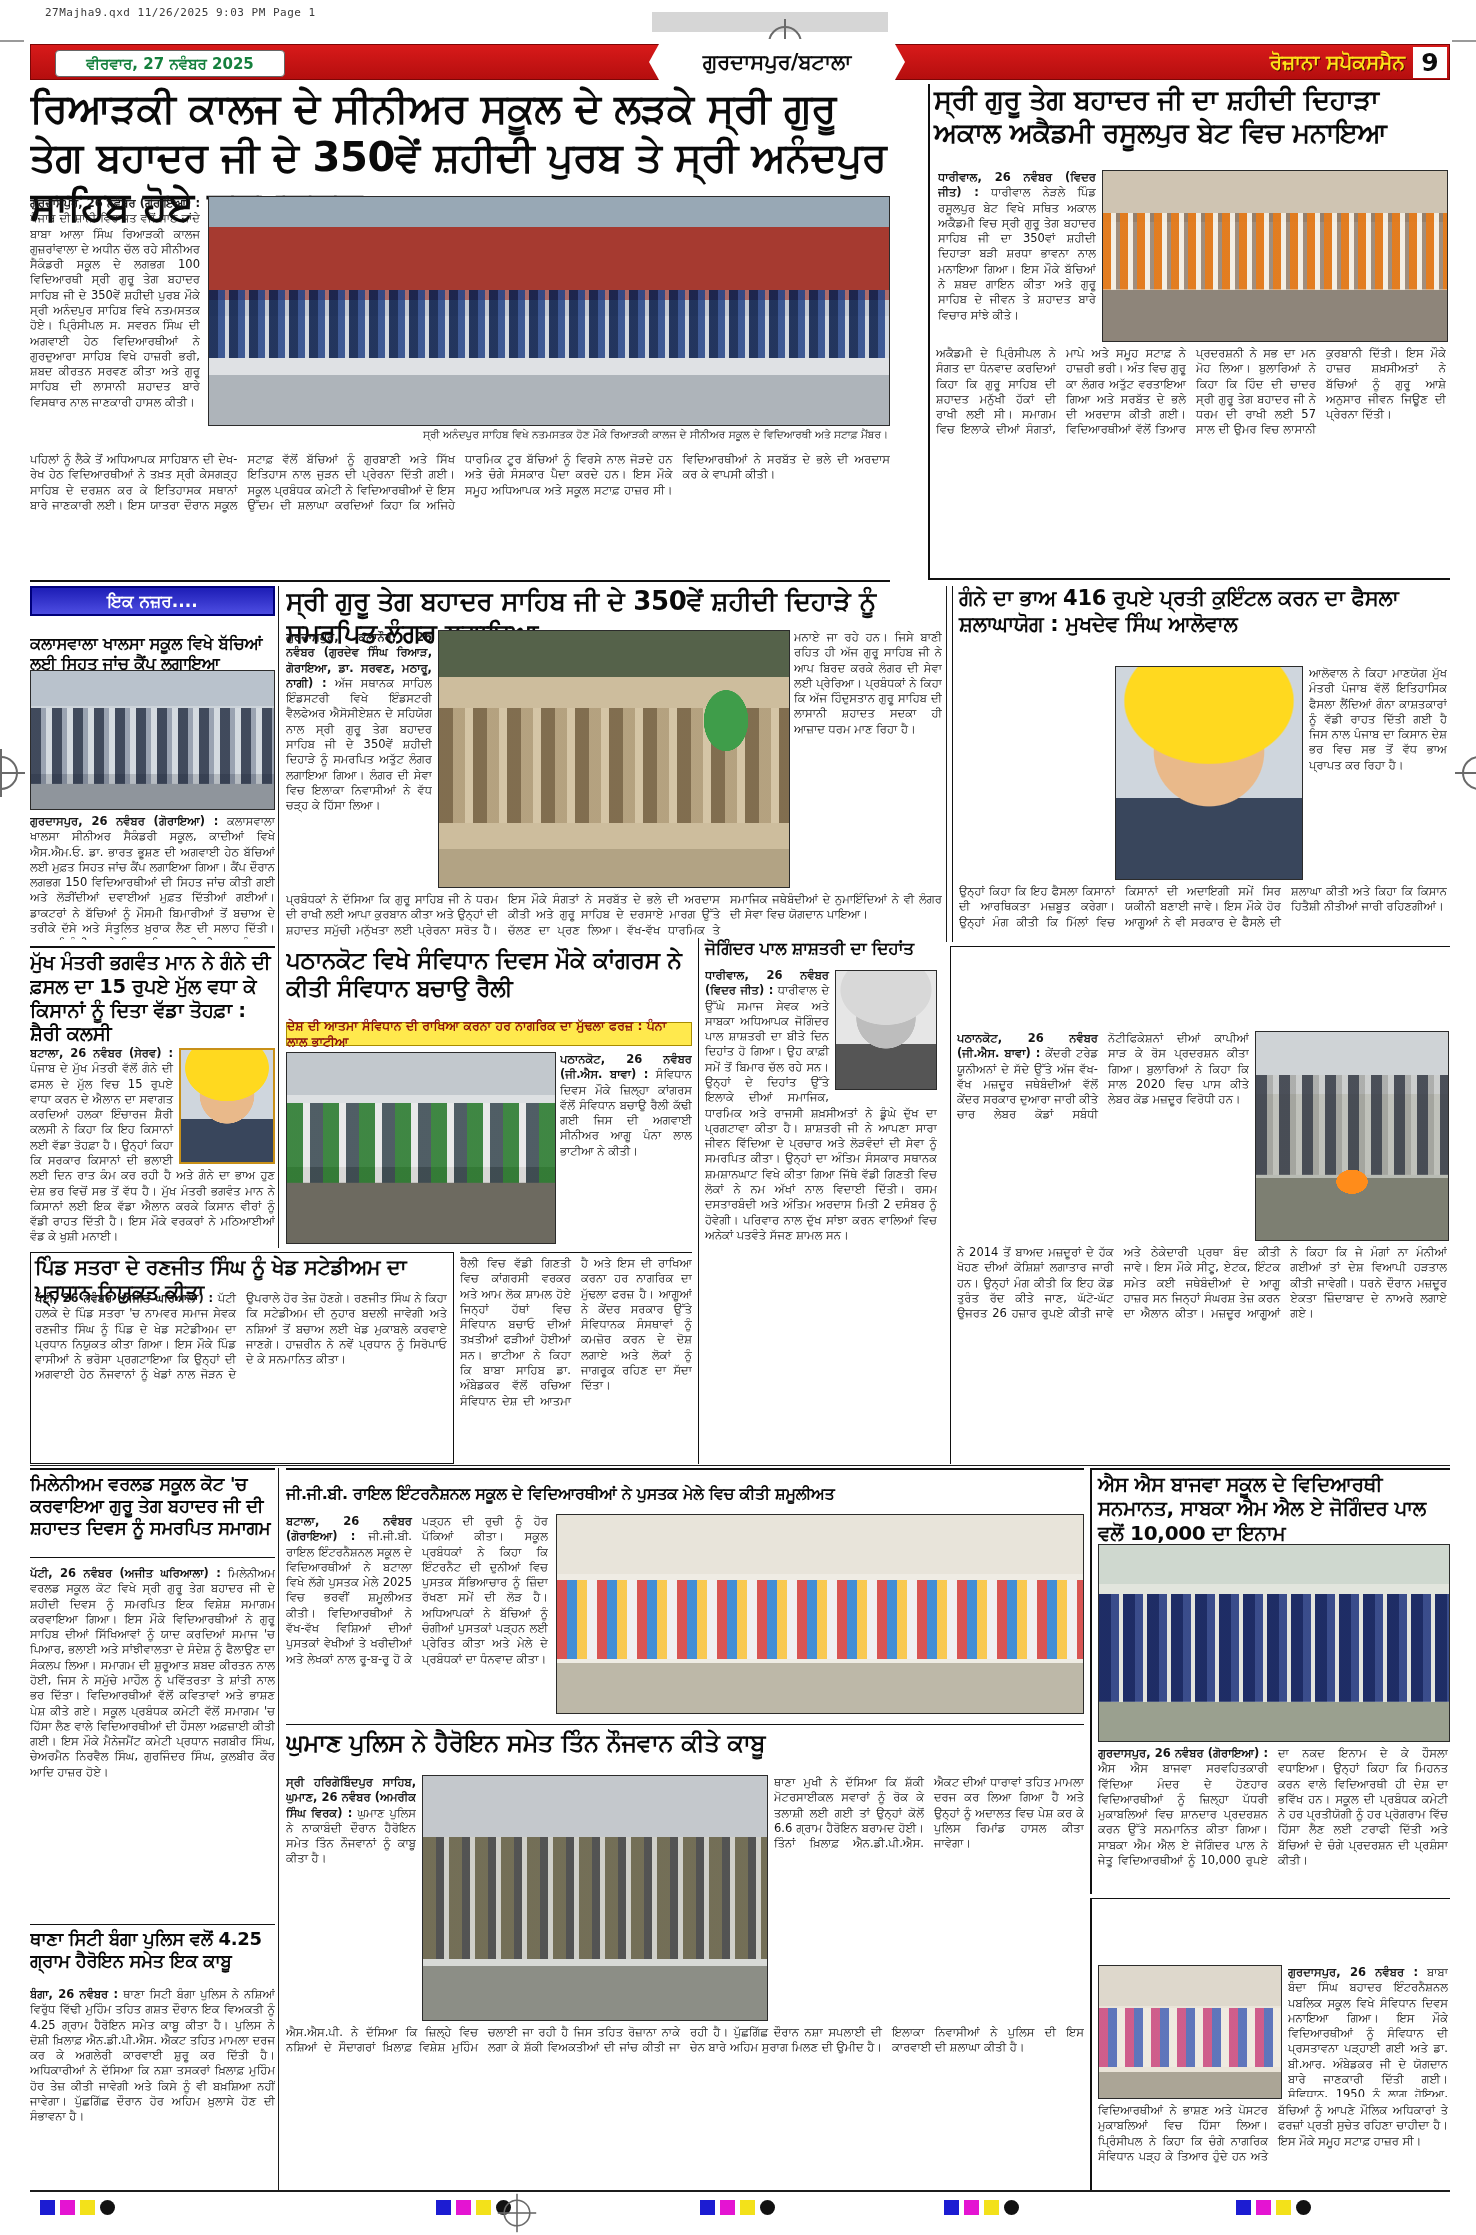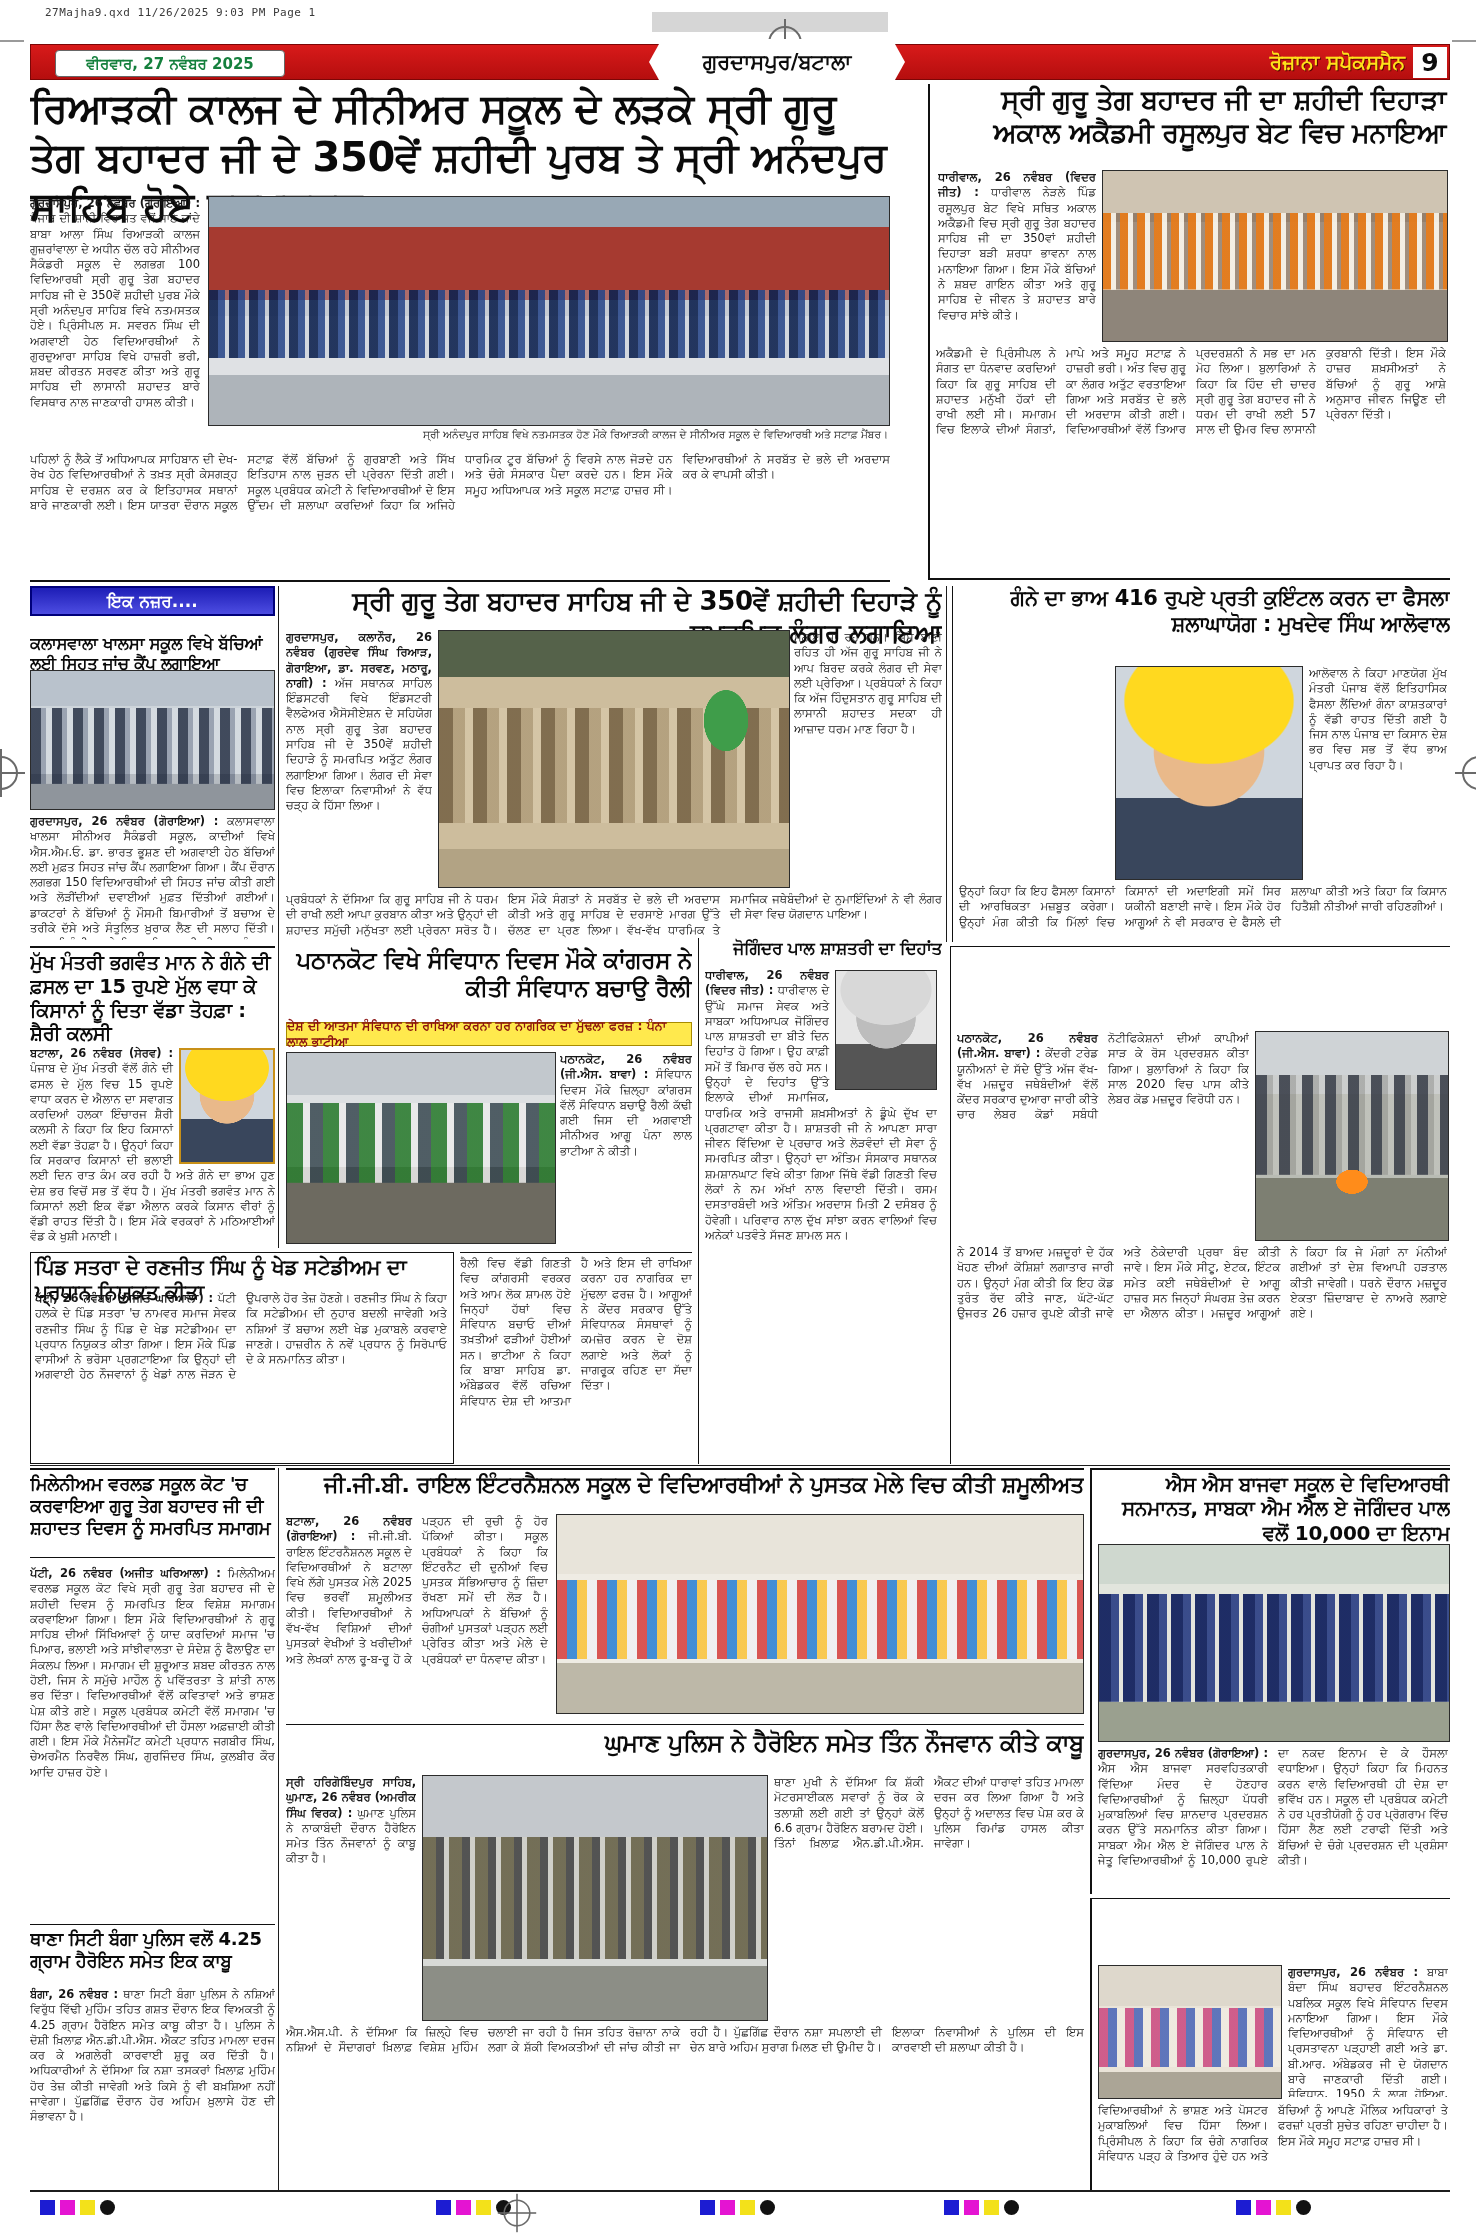--- a/index.html
+++ b/index.html
@@ -1,21 +1,21 @@
 <!DOCTYPE html>
 <html><head>
 <meta charset="utf-8">
 <style>
   html,body{margin:0;padding:0}
   body{width:1476px;height:2235px;position:relative;background:#ffffff;
        font-family:"DejaVu Sans","Liberation Sans",sans-serif;color:#141414;overflow:hidden}
   .abs{position:absolute}
   .art{position:absolute;overflow:hidden;background:#fff}
   .hl{font-weight:700;color:#0a0a0a;line-height:1.22;letter-spacing:-.3px}
-  .ctr{text-align:right}
+  .ctr{text-align:left}
   .body{font-size:11.5px;line-height:1.33;text-align:justify;color:#161616;overflow:hidden}
   .dl{font-weight:700}
   .cols2{column-count:2;column-gap:10px}
   .cols3{column-count:3;column-gap:10px}
   .cols4{column-count:4;column-gap:10px}
   .photo{position:absolute;border:1px solid #2b2b2b;background:#cfcfcf}
   .cap{font-size:10.5px;line-height:1.2;text-align:right;color:#222;overflow:hidden}
   .vline{position:absolute;width:1px;background:#1c1c1c}
   .hline{position:absolute;height:2px;background:#1c1c1c}
 
@@ -190,21 +190,21 @@
     <b class="dl">ਪਠਾਨਕੋਟ, 26 ਨਵੰਬਰ (ਜੀ.ਐਸ. ਬਾਵਾ) :</b>
     <span>ਕੇਂਦਰੀ ਟਰੇਡ ਯੂਨੀਅਨਾਂ ਦੇ ਸੱਦੇ ਉੱਤੇ ਅੱਜ ਵੱਖ-ਵੱਖ ਮਜ਼ਦੂਰ ਜਥੇਬੰਦੀਆਂ ਵੱਲੋਂ ਕੇਂਦਰ ਸਰਕਾਰ ਦੁਆਰਾ ਜਾਰੀ ਕੀਤੇ ਚਾਰ ਲੇਬਰ ਕੋਡਾਂ ਸਬੰਧੀ ਨੋਟੀਫਿਕੇਸ਼ਨਾਂ ਦੀਆਂ ਕਾਪੀਆਂ ਸਾੜ ਕੇ ਰੋਸ ਪ੍ਰਦਰਸ਼ਨ ਕੀਤਾ ਗਿਆ। ਬੁਲਾਰਿਆਂ ਨੇ ਕਿਹਾ ਕਿ ਸਾਲ 2020 ਵਿਚ ਪਾਸ ਕੀਤੇ ਲੇਬਰ ਕੋਡ ਮਜ਼ਦੂਰ ਵਿਰੋਧੀ ਹਨ।</span>
   </div>
   <div class="photo ph-burn" style="left:304px;top:84px;width:192px;height:208px"></div>
   <div class="body cols3 abs" style="left:6px;top:298px;width:490px;height:214px">
     <span>ਨੇ 2014 ਤੋਂ ਬਾਅਦ ਮਜ਼ਦੂਰਾਂ ਦੇ ਹੱਕ ਖੋਹਣ ਦੀਆਂ ਕੋਸ਼ਿਸ਼ਾਂ ਲਗਾਤਾਰ ਜਾਰੀ ਹਨ। ਉਨ੍ਹਾਂ ਮੰਗ ਕੀਤੀ ਕਿ ਇਹ ਕੋਡ ਤੁਰੰਤ ਰੱਦ ਕੀਤੇ ਜਾਣ, ਘੱਟੋ-ਘੱਟ ਉਜਰਤ 26 ਹਜ਼ਾਰ ਰੁਪਏ ਕੀਤੀ ਜਾਵੇ ਅਤੇ ਠੇਕੇਦਾਰੀ ਪ੍ਰਥਾ ਬੰਦ ਕੀਤੀ ਜਾਵੇ। ਇਸ ਮੌਕੇ ਸੀਟੂ, ਏਟਕ, ਇੰਟਕ ਸਮੇਤ ਕਈ ਜਥੇਬੰਦੀਆਂ ਦੇ ਆਗੂ ਹਾਜ਼ਰ ਸਨ ਜਿਨ੍ਹਾਂ ਸੰਘਰਸ਼ ਤੇਜ਼ ਕਰਨ ਦਾ ਐਲਾਨ ਕੀਤਾ। ਮਜ਼ਦੂਰ ਆਗੂਆਂ ਨੇ ਕਿਹਾ ਕਿ ਜੇ ਮੰਗਾਂ ਨਾ ਮੰਨੀਆਂ ਗਈਆਂ ਤਾਂ ਦੇਸ਼ ਵਿਆਪੀ ਹੜਤਾਲ ਕੀਤੀ ਜਾਵੇਗੀ। ਧਰਨੇ ਦੌਰਾਨ ਮਜ਼ਦੂਰ ਏਕਤਾ ਜ਼ਿੰਦਾਬਾਦ ਦੇ ਨਾਅਰੇ ਲਗਾਏ ਗਏ।</span>
   </div>
 </section>
 
 <section class="art" style="left:286px;top:1468px;width:798px;height:250px;border-top:2px solid #111;box-sizing:border-box">
-  <div class="hl ctr" style="font-size:22px;padding-top:2px">ਜੀ.ਜੀ.ਬੀ. ਰਾਇਲ ਇੰਟਰਨੈਸ਼ਨਲ ਸਕੂਲ ਦੇ ਵਿਦਿਆਰਥੀਆਂ ਨੇ ਪੁਸਤਕ ਮੇਲੇ ਵਿਚ ਕੀਤੀ ਸ਼ਮੂਲੀਅਤ</div>
+  <div class="hl ctr" style="font-size:16px;padding-top:14px">ਜੀ.ਜੀ.ਬੀ. ਰਾਇਲ ਇੰਟਰਨੈਸ਼ਨਲ ਸਕੂਲ ਦੇ ਵਿਦਿਆਰਥੀਆਂ ਨੇ ਪੁਸਤਕ ਮੇਲੇ ਵਿਚ ਕੀਤੀ ਸ਼ਮੂਲੀਅਤ</div>
   <div class="body cols2 abs" style="left:0;top:44px;width:262px;height:200px">
     <b class="dl">ਬਟਾਲਾ, 26 ਨਵੰਬਰ (ਗੋਰਾਇਆ) :</b>
     <span>ਜੀ.ਜੀ.ਬੀ. ਰਾਇਲ ਇੰਟਰਨੈਸ਼ਨਲ ਸਕੂਲ ਦੇ ਵਿਦਿਆਰਥੀਆਂ ਨੇ ਬਟਾਲਾ ਵਿਖੇ ਲੱਗੇ ਪੁਸਤਕ ਮੇਲੇ 2025 ਵਿਚ ਭਰਵੀਂ ਸ਼ਮੂਲੀਅਤ ਕੀਤੀ। ਵਿਦਿਆਰਥੀਆਂ ਨੇ ਵੱਖ-ਵੱਖ ਵਿਸ਼ਿਆਂ ਦੀਆਂ ਪੁਸਤਕਾਂ ਵੇਖੀਆਂ ਤੇ ਖਰੀਦੀਆਂ ਅਤੇ ਲੇਖਕਾਂ ਨਾਲ ਰੂ-ਬ-ਰੂ ਹੋ ਕੇ ਪੜ੍ਹਨ ਦੀ ਰੁਚੀ ਨੂੰ ਹੋਰ ਪੱਕਿਆਂ ਕੀਤਾ। ਸਕੂਲ ਪ੍ਰਬੰਧਕਾਂ ਨੇ ਕਿਹਾ ਕਿ ਇੰਟਰਨੈਟ ਦੀ ਦੁਨੀਆਂ ਵਿਚ ਪੁਸਤਕ ਸੱਭਿਆਚਾਰ ਨੂੰ ਜ਼ਿੰਦਾ ਰੱਖਣਾ ਸਮੇਂ ਦੀ ਲੋੜ ਹੈ। ਅਧਿਆਪਕਾਂ ਨੇ ਬੱਚਿਆਂ ਨੂੰ ਚੰਗੀਆਂ ਪੁਸਤਕਾਂ ਪੜ੍ਹਨ ਲਈ ਪ੍ਰੇਰਿਤ ਕੀਤਾ ਅਤੇ ਮੇਲੇ ਦੇ ਪ੍ਰਬੰਧਕਾਂ ਦਾ ਧੰਨਵਾਦ ਕੀਤਾ।</span>
   </div>
   <div class="photo ph-bookfair" style="left:270px;top:44px;width:526px;height:198px"></div>
 </section>
 
 <section class="art" style="left:286px;top:1724px;width:798px;height:466px;border-top:1px solid #111;box-sizing:border-box">
   <div class="hl ctr" style="font-size:24px;padding-top:4px">ਘੁਮਾਣ ਪੁਲਿਸ ਨੇ ਹੈਰੋਇਨ ਸਮੇਤ ਤਿੰਨ ਨੌਜਵਾਨ ਕੀਤੇ ਕਾਬੂ</div>
   <div class="body abs" style="left:0;top:50px;width:130px;height:244px">

